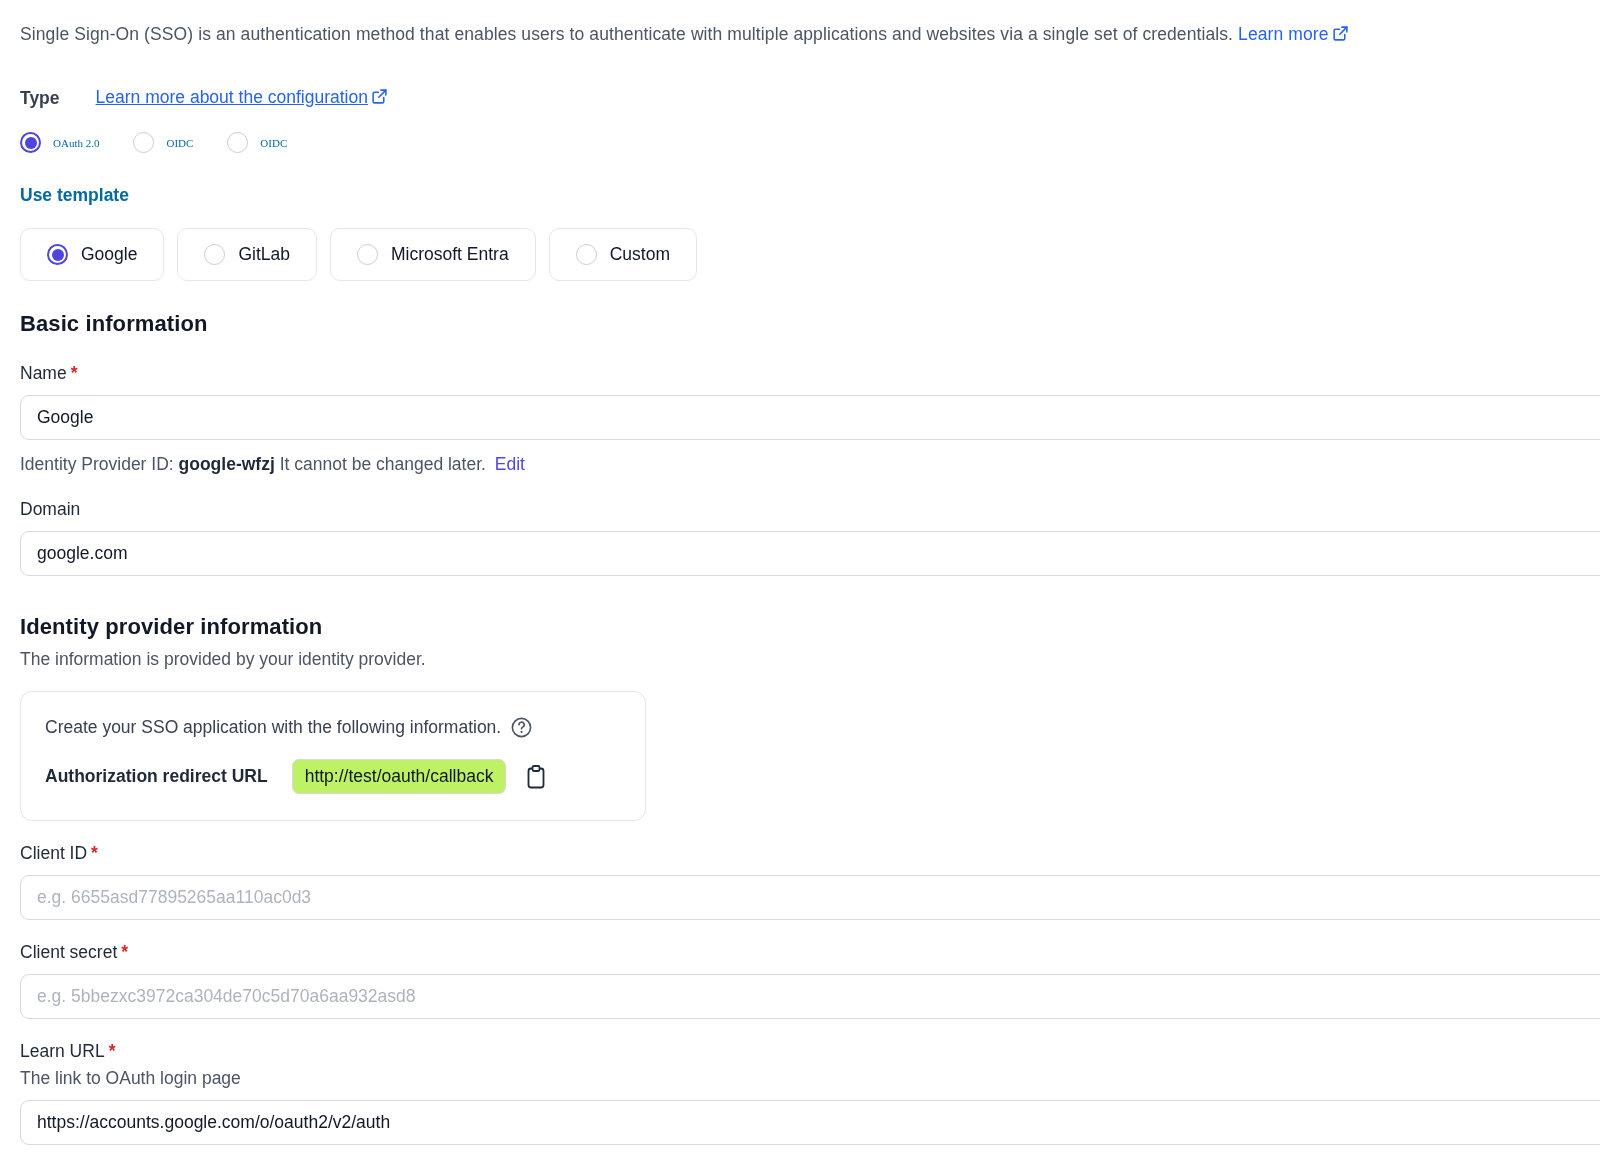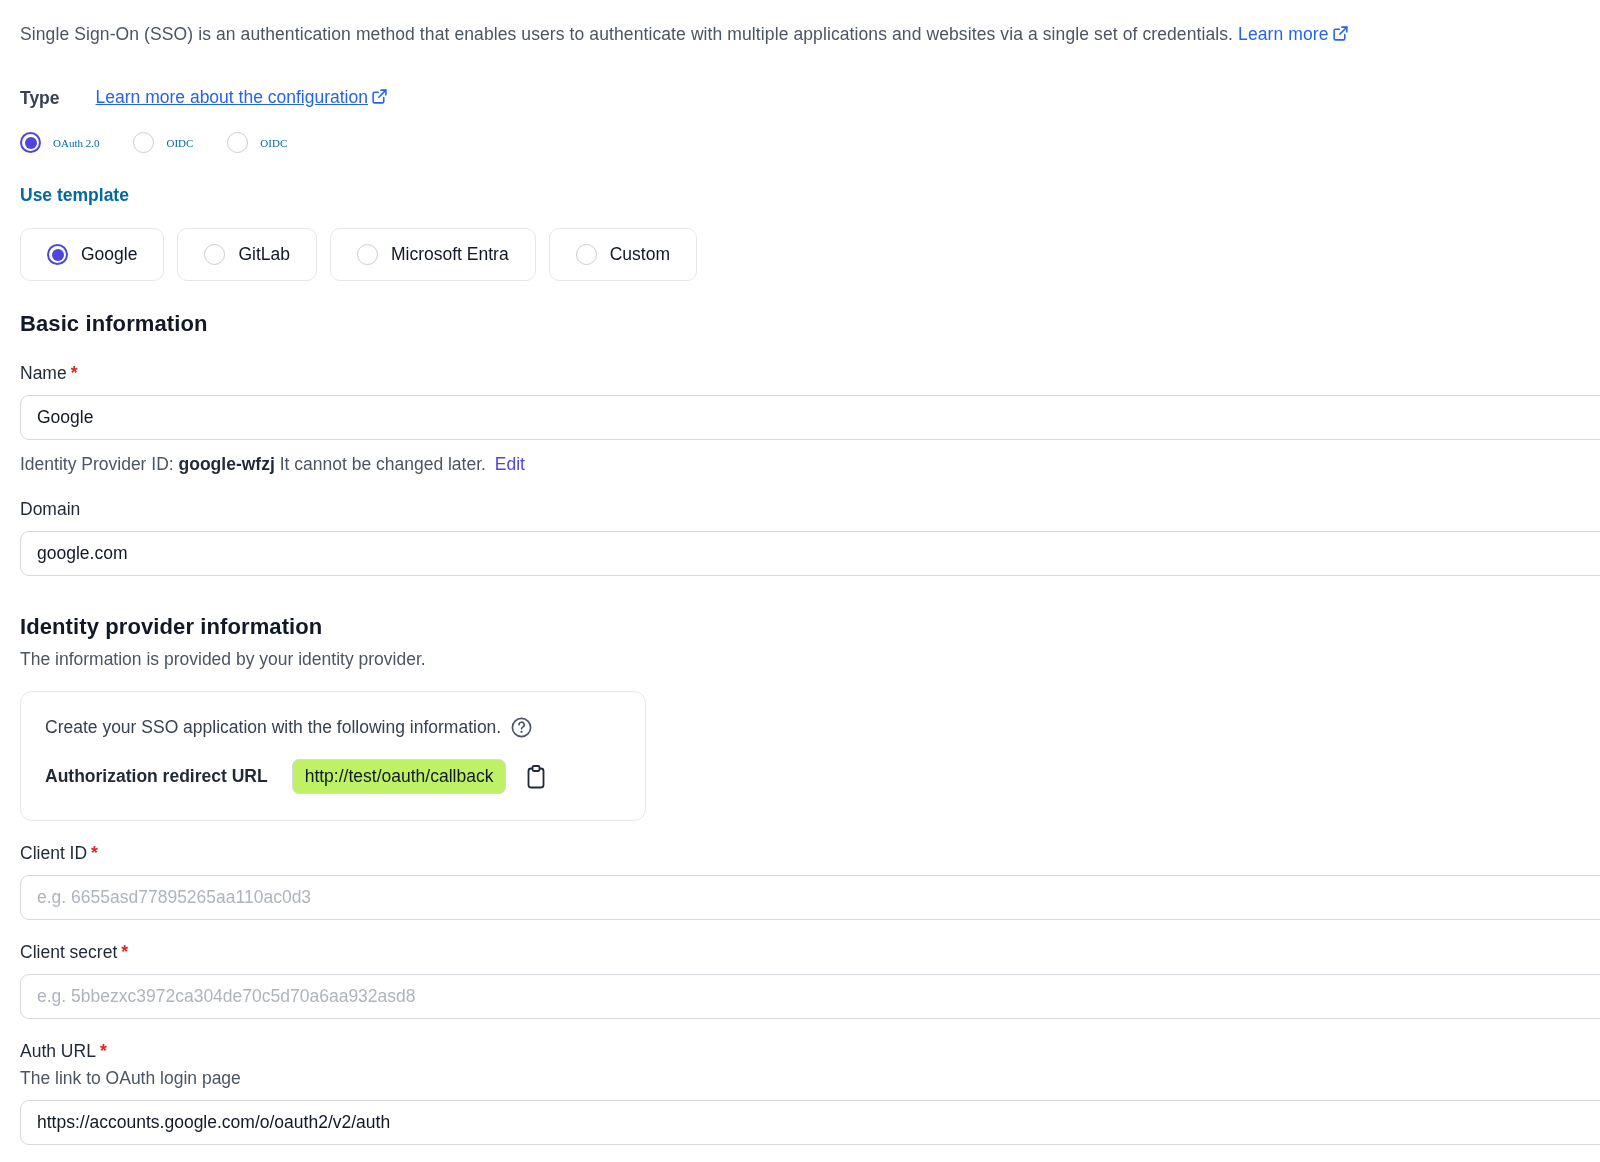--- a/index.html
+++ b/index.html
@@ -169,18 +169,18 @@
     <span>Client ID</span><span class="req">*</span>
   </div>
   <input class="field-input" type="text" placeholder="e.g. 6655asd77895265aa110ac0d3" style="">
 
   <div class="field-label mt-field">
     <span>Client secret</span><span class="req">*</span>
   </div>
   <input class="field-input" type="text" placeholder="e.g. 5bbezxc3972ca304de70c5d70a6aa932asd8" style="">
 
   <div class="field-label mt-field">
-    <span>Auth URL</span><span class="req">*</span>
+    <span>Learn URL</span><span class="req">*</span>
   </div>
   <div class="field-desc">The link to OAuth login page</div>
   <input class="field-input" type="text" value="https://accounts.google.com/o/oauth2/v2/auth" style="">
 
 </div>
 
 </body></html>

